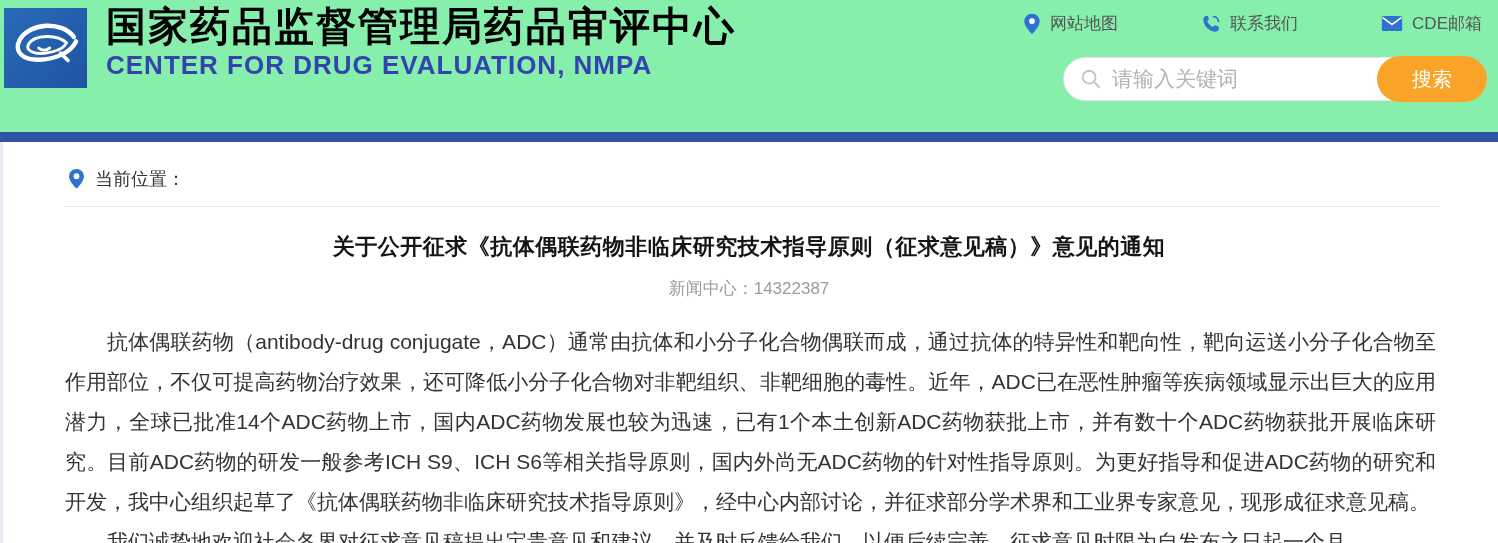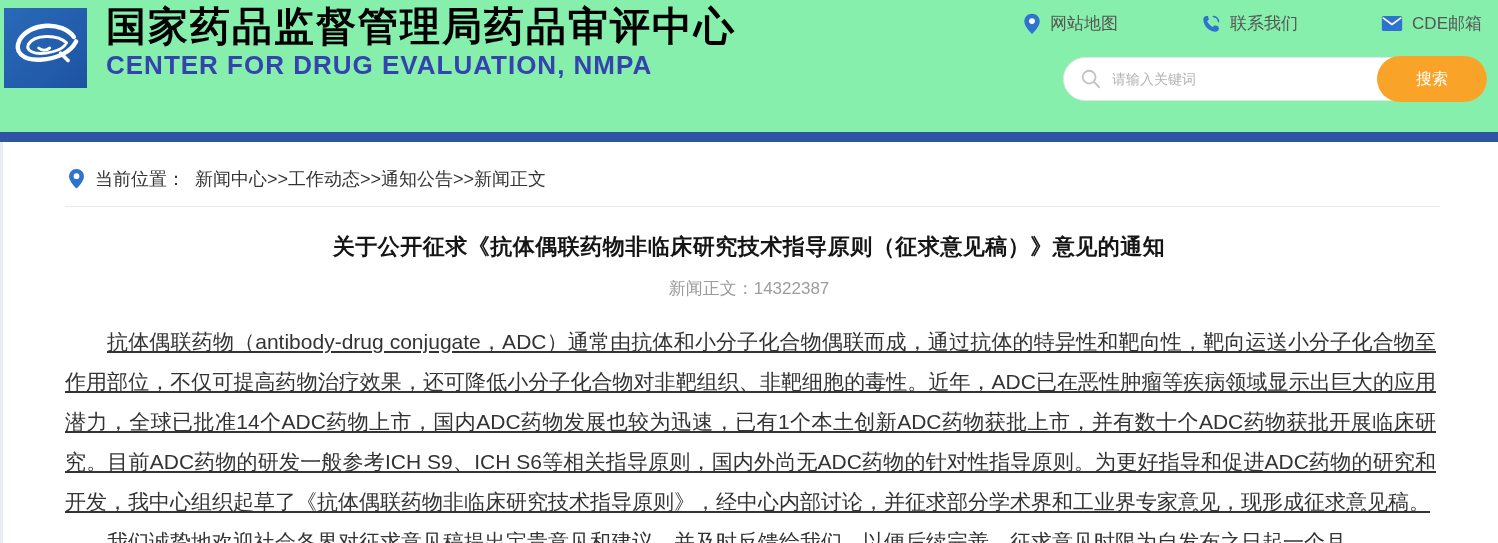--- a/index.html
+++ b/index.html
@@ -17,45 +17,45 @@
   .title-en { font-size:26px; font-weight:700; color:#3543ae; letter-spacing:1px; }
 
   .quick-links { position:absolute; top:12px; right:16px; display:flex; gap:83px; }
   .quick-link { display:flex; align-items:center; gap:9px; cursor:pointer; text-decoration:none; }
   .quick-link .ql-label { font-size:17px; color:#555; }
 
   .searchbar { position:absolute; top:57px; right:11px; width:424px; height:44px;
     border:1px solid #e4e4e4; border-radius:23px; background:#fff;
     display:flex; align-items:center; padding-left:16px; }
   .searchbar .mag { flex:0 0 auto; margin-right:10px; display:flex; }
-  .searchbar input { flex:1; border:none; outline:none; font-size:14px; color:#333;
-    background:transparent; font-family:Liberation Sans, sans-serif; min-width:0; }
+  .searchbar input { flex:1; border:none; outline:none; font-size:21px; color:#333;
+    background:transparent; font-family:Liberation Serif, serif; min-width:0; }
   .searchbar input::placeholder { color:#b3b3b3; }
   .search-btn { flex:0 0 auto; width:110px; height:46px; margin:-2px -1px -2px 8px;
-    border:none; border-radius:24px; background:#f9a428; color:#fff; font-size:16px;
+    border:none; border-radius:24px; background:#f9a428; color:#fff; font-size:20px;
     cursor:pointer; font-family:inherit; }
 
   .blue-bar { height:10px; background:#2f54a3; }
 
   
   .main { position:relative; height:495px; background:#fff; }
   .left-gutter { position:absolute; left:0; top:0; width:3px; height:100%; background:#e9ecf4; }
 
   .breadcrumb { display:flex; align-items:center; gap:10px; padding:25px 0 0 68px; }
   .breadcrumb .bc-text { font-size:18px; color:#333; }
   .bc-path { cursor:pointer; }
   .divider { margin:15px 58px 0 65px; border-bottom:1px solid #e9e9e9; }
 
   .article-title { margin-top:25px; text-align:center; font-size:22px; font-weight:700;
     color:#151515; letter-spacing:0.5px; }
   .article-date { margin-top:15px; text-align:center; font-size:17px; color:#9c9c9c; }
 
   .article-body { margin:22px 62px 0 65px; font-size:21px; color:#333; line-height:40px;
     text-align:justify; }
-  .article-body p { text-indent:2em;text-decoration:underline; }
+  .article-body p { text-indent:2em; }
 </style>
 </head>
 <body>
 
 <div class="page">
 
   <header class="header">
     <div class="logo">
       <span style="display:flex;">
         <svg width="74" height="66" viewBox="0 0 100 90">
@@ -120,29 +120,28 @@
     <div class="left-gutter"></div>
 
     <div class="breadcrumb">
       <span style="display:flex;">
         <svg width="17" height="22" viewBox="0 0 24 30">
           <path d="M12 1 C6 1 1.5 5.5 1.5 11.5 c0 7.5 10.5 17 10.5 17 s10.5-9.5 10.5-17 C22.5 5.5 18 1 12 1 z" fill="#2f72cf"></path>
           <circle cx="12" cy="11" r="4" fill="#ffffff"></circle>
         </svg>
       </span>
       <span class="bc-text">当前位置：</span>
-      <span class="bc-text bc-path">新闻中心&gt;&gt;工作动态&gt;&gt;通知公告&gt;&gt;新闻正文</span>
     </div>
 
     <div class="divider"></div>
 
     <article>
       <h1 class="article-title">关于公开征求《抗体偶联药物非临床研究技术指导原则（征求意见稿）》意见的通知</h1>
       <div class="article-date">
-        <span>新闻正文：</span><span>14322387</span>
+        <span>新闻中心：</span><span>14322387</span>
       </div>
       <div class="article-body">
         <p>抗体偶联药物（antibody-drug conjugate，ADC）通常由抗体和小分子化合物偶联而成，通过抗体的特异性和靶向性，靶向运送小分子化合物至作用部位，不仅可提高药物治疗效果，还可降低小分子化合物对非靶组织、非靶细胞的毒性。近年，ADC已在恶性肿瘤等疾病领域显示出巨大的应用潜力，全球已批准14个ADC药物上市，国内ADC药物发展也较为迅速，已有1个本土创新ADC药物获批上市，并有数十个ADC药物获批开展临床研究。目前ADC药物的研发一般参考ICH S9、ICH S6等相关指导原则，国内外尚无ADC药物的针对性指导原则。为更好指导和促进ADC药物的研究和开发，我中心组织起草了《抗体偶联药物非临床研究技术指导原则》，经中心内部讨论，并征求部分学术界和工业界专家意见，现形成征求意见稿。</p>
         <p>我们诚挚地欢迎社会各界对征求意见稿提出宝贵意见和建议，并及时反馈给我们，以便后续完善。征求意见时限为自发布之日起一个月。</p>
       </div>
     </article>
   </main>
 
 </div>
 

